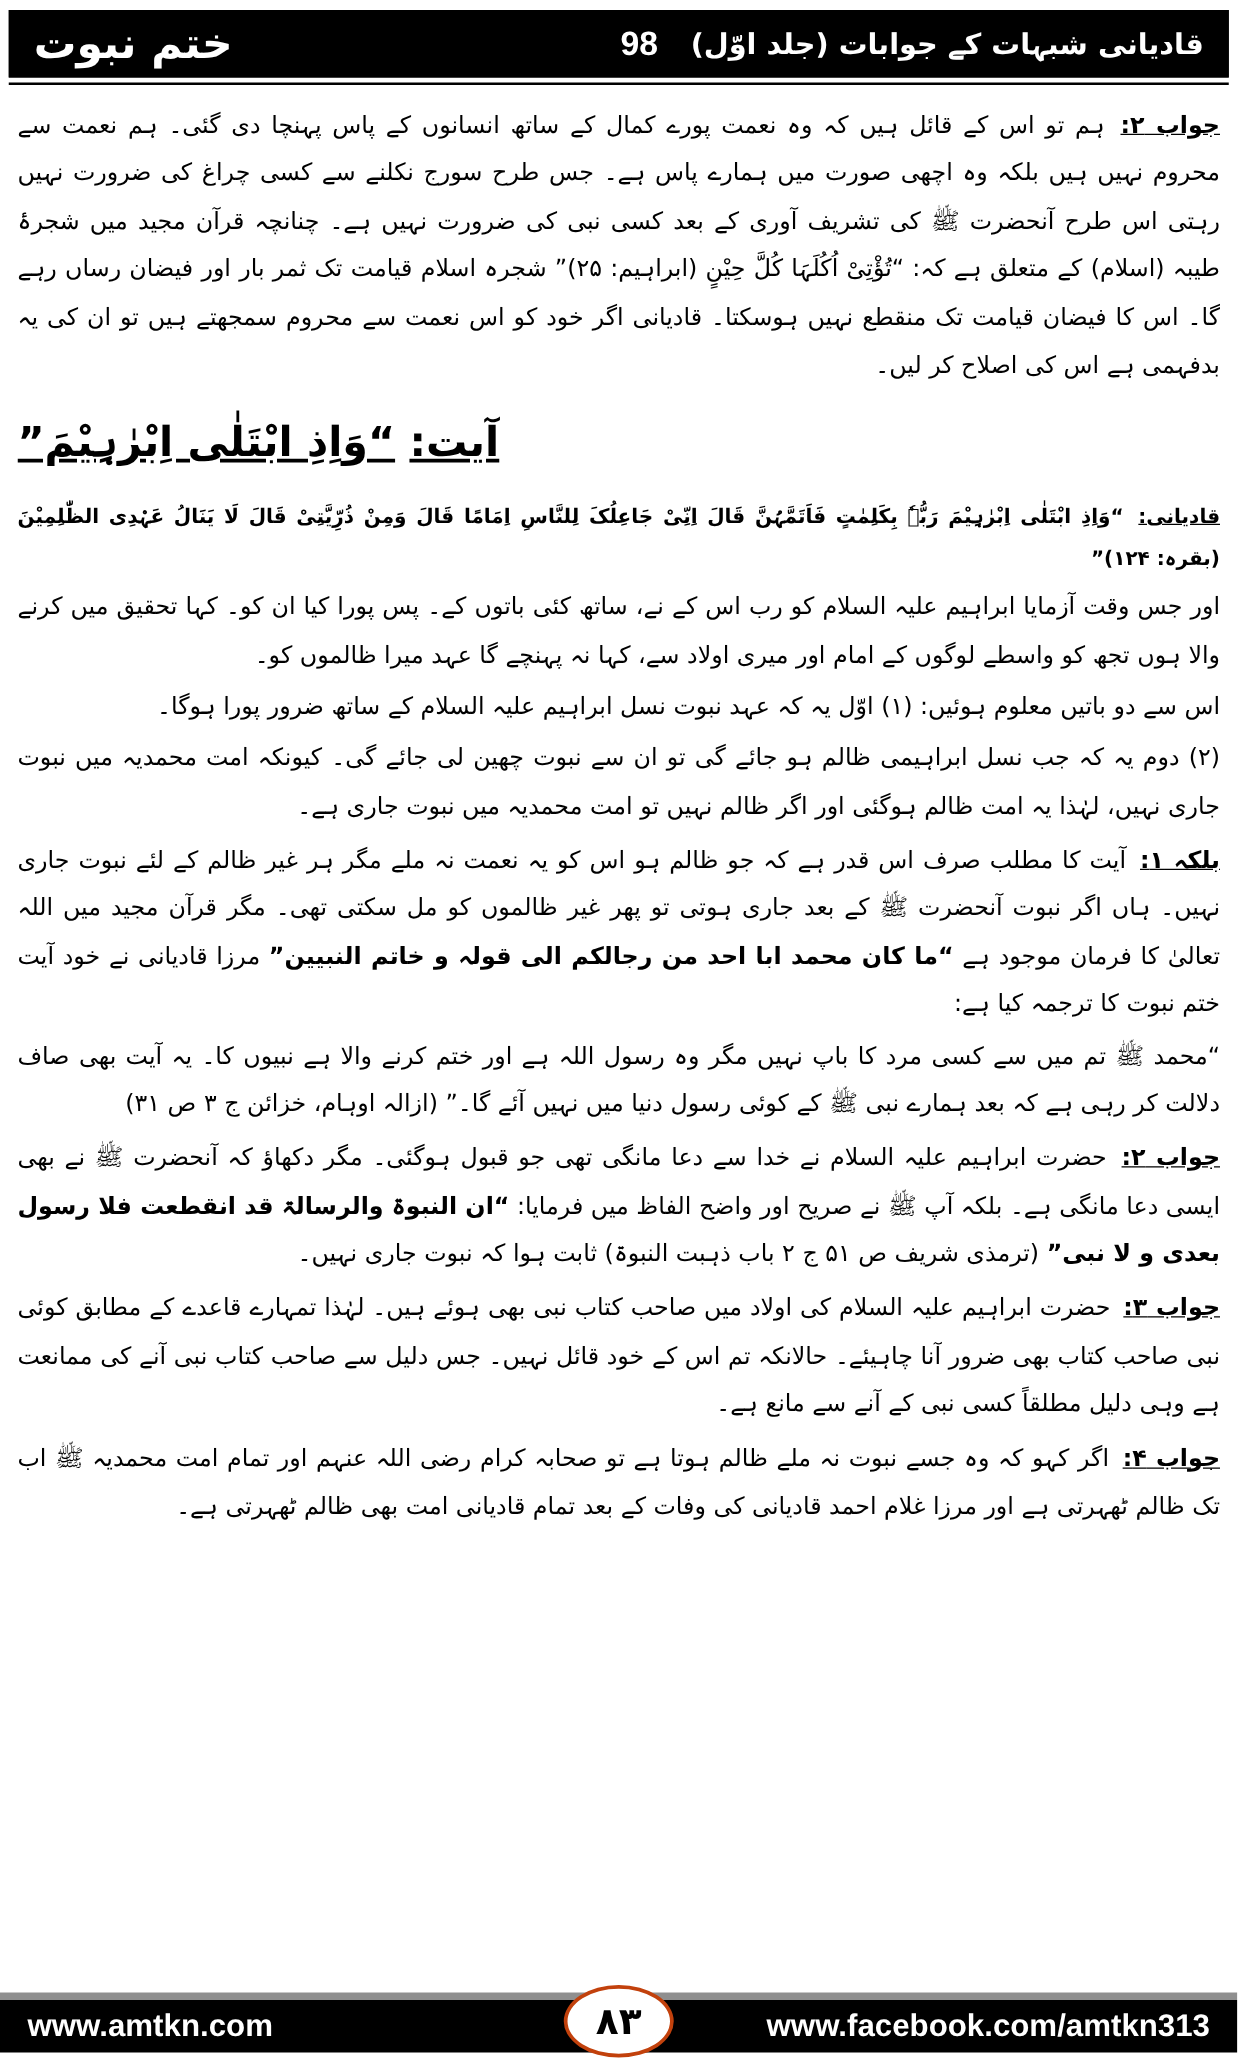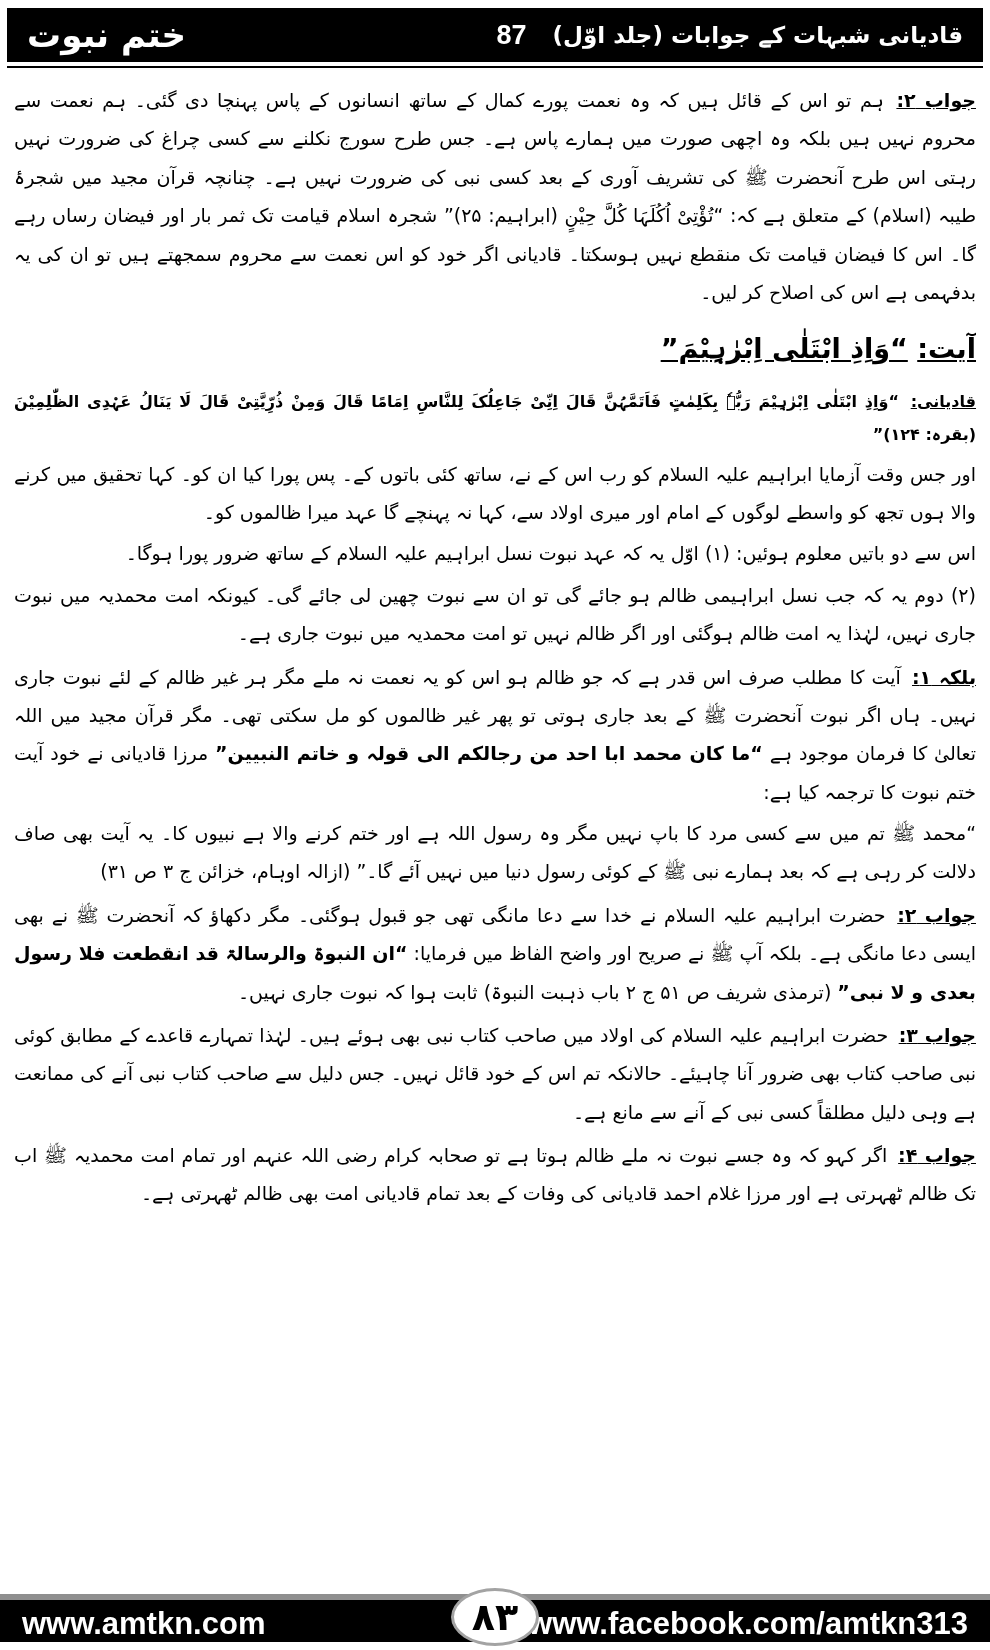--- a/index.html
+++ b/index.html
@@ -40,54 +40,54 @@
   }
   .para { margin-bottom:3px; }
   .sect { margin-top:5px; }
   .label {
     font-weight:bold; text-decoration:underline;
     padding-left:4px; white-space:nowrap;
   }
   .arabic { font-weight:bold; }
   .arabic-lg { font-weight:bold; font-size:16px; line-height:2.1; }
   .heading {
-    text-align:right; font-weight:bold; font-size:27px;
+    text-align:left; font-weight:bold; font-size:33px;
     margin:12px 0 10px 0; line-height:1.9;
   }
   .heading .h-label, .heading .h-text { text-decoration:underline; }
   
   .footer-gray {
     position:absolute; left:0; right:0; bottom:50px; height:6px;
     background:#8f8f8f;
   }
   .footer-bar {
     position:absolute; left:0; right:0; bottom:8px; height:42px;
     background:#000; color:#fff;
-    display:flex; align-items:flex-end; justify-content:space-between;
+    display:flex; align-items:center; justify-content:space-between;
     padding:0 22px; direction:ltr;
-    font-family:"Liberation Sans", sans-serif; font-weight:bold; font-size:31px;
+    font-family:"Liberation Sans", sans-serif; font-weight:bold; font-size:25px;
   }
   .footer-oval {
     position:absolute; left:50%; transform:translateX(-50%); bottom:4px;
-    width:88px; height:58px; background:#fff; border:3px solid #a3a3a3;
+    width:88px; height:58px; background:#fff; border:3px solid #c2410c;
     border-radius:50%;
     display:flex; align-items:center; justify-content:center;
-    font-size:38px; font-weight:bold; color:#000; z-index:2;
+    font-size:30px; font-weight:bold; color:#000; z-index:2;
     font-family:"DejaVu Sans", sans-serif;
   }
 </style>
 </head>
 <body>
 
 <div class="page">
 
   <div class="header-bar">
     <div class="logo">ختم نبوت</div>
     <div class="header-spacer"></div>
-    <div class="page-num">87</div>
+    <div class="page-num">98</div>
     <div class="book-title">قادیانی شبہات کے جوابات (جلد اوّل)</div>
   </div>
   <div class="header-underline"></div>
 
   <div class="content">
 
     <p class="para sect">
       <span class="label">جواب ۲:</span>
       <span>ہم تو اس کے قائل ہیں کہ وہ نعمت پورے کمال کے ساتھ انسانوں کے پاس پہنچا دی گئی۔ ہم نعمت سے محروم نہیں ہیں بلکہ وہ اچھی صورت میں ہمارے پاس ہے۔ جس طرح سورج نکلنے سے کسی چراغ کی ضرورت نہیں رہتی اس طرح آنحضرت ﷺ کی تشریف آوری کے بعد کسی نبی کی ضرورت نہیں ہے۔ چنانچہ قرآن مجید میں شجرۂ طیبہ (اسلام) کے متعلق ہے کہ: “تُؤْتِیْ اُکُلَہَا کُلَّ حِیْنٍ (ابراہیم: ۲۵)” شجرہ اسلام قیامت تک ثمر بار اور فیضان رساں رہے گا۔ اس کا فیضان قیامت تک منقطع نہیں ہوسکتا۔ قادیانی اگر خود کو اس نعمت سے محروم سمجھتے ہیں تو ان کی یہ بدفہمی ہے اس کی اصلاح کر لیں۔</span>
     </p>

